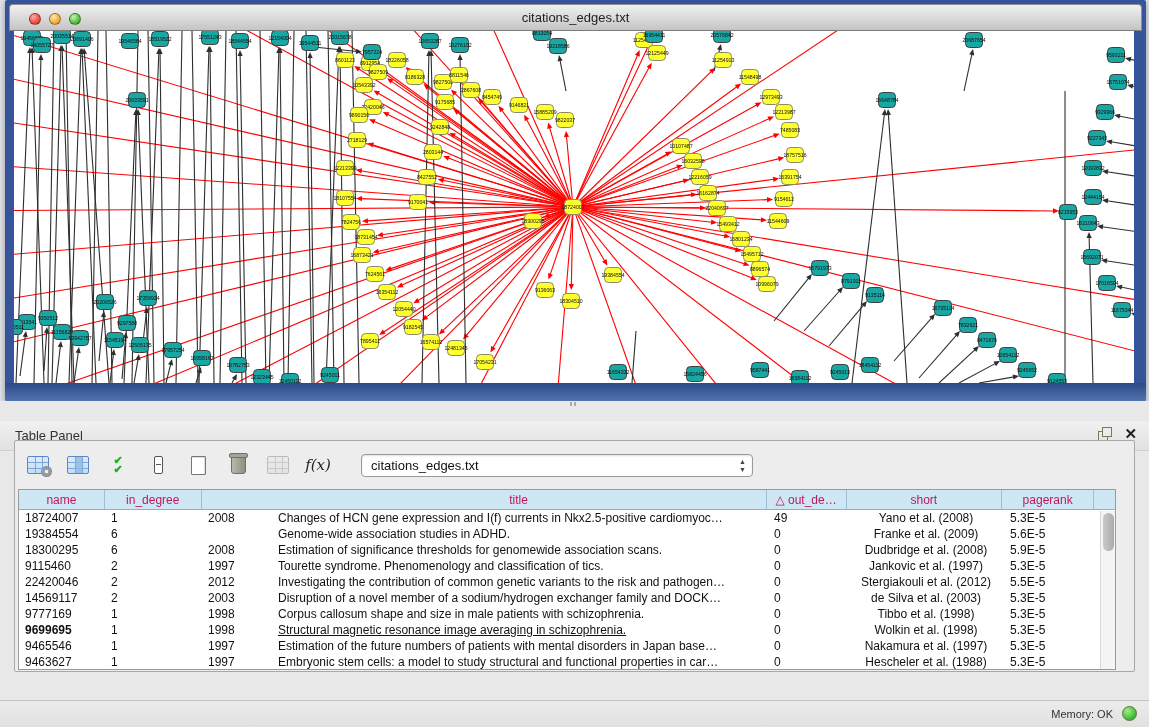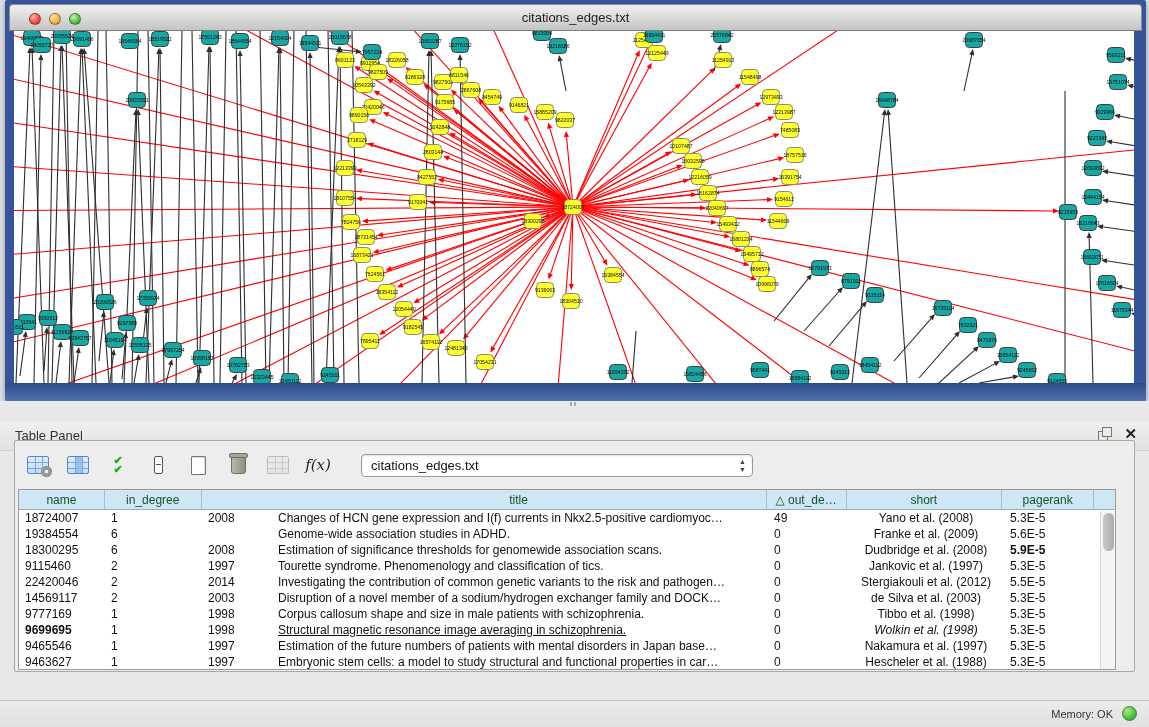--- a/index.html
+++ b/index.html
@@ -40,21 +40,21 @@
   .tb-icon{width:26px;height:26px;display:flex;align-items:center;justify-content:center;}
   .combo{width:392px;height:23px;background:#fff;border:1px solid #9a9a9a;border-radius:4px;
     margin-left:16px;position:relative;font-size:13px;color:#111;line-height:21px;
     padding-left:9px;box-shadow:inset 0 1px 2px rgba(0,0,0,.12);}
   .combo .stepper{position:absolute;right:6px;top:3px;font-size:7px;line-height:8px;
     color:#444;text-align:center;}
   .grid-table{position:absolute;left:3px;top:48px;width:1098px;height:181px;background:#fff;
     border:1px solid #9a9a9a;font-size:12px;color:#111;overflow:hidden;}
   .hdr-row{display:flex;height:20px;background:#cfe7f5;border-bottom:1px solid #8fb0c4;}
   .hdr-cell{border-right:1px solid #9ec0d4;display:flex;align-items:center;
-    justify-content:center;font-size:12px;color:#14532d;overflow:hidden;white-space:nowrap;}
+    justify-content:center;font-size:12px;color:#be185d;overflow:hidden;white-space:nowrap;}
   .body-row{display:flex;height:16px;line-height:16px;}
   .body-cell{padding-left:6px;overflow:hidden;white-space:nowrap;}
   .vscroll{position:absolute;right:0;top:21px;bottom:0;width:15px;background:#f4f4f4;
     border-left:1px solid #d7d7d7;}
   .vthumb{position:absolute;left:2px;top:2px;width:11px;height:38px;border-radius:6px;
     background:linear-gradient(90deg,#c9c9c9,#ababab);}
   
   .tabs{position:absolute;left:0;right:0;top:268px;display:flex;justify-content:center;}
   .seg{height:21px;line-height:20px;padding:0 16px;font-size:13px;background:#fdfdfd;
     border:1px solid #9f9f9f;border-left:none;color:#1c1c1c;}
@@ -715,35 +715,35 @@
             <div class="body-cell" style="width: 156px; text-align: center; padding-left: 0px;">Franke et al. (2009)</div>
             <div class="body-cell" style="width: 92px;">5.6E-5</div>
           </div>
           <div class="body-row">
             <div class="body-cell" style="width: 86px;">18300295</div>
             <div class="body-cell" style="width: 97px;">6</div>
             <div class="body-cell" style="width: 70px;">2008</div>
             <div class="body-cell" style="width: 496px;">Estimation of significance thresholds for genomewide association scans.</div>
             <div class="body-cell" style="width: 80px;">0</div>
             <div class="body-cell" style="width: 156px; text-align: center; padding-left: 0px;">Dudbridge et al. (2008)</div>
-            <div class="body-cell" style="width: 92px; font-weight: bold;">5.9E-5</div>
+            <div class="body-cell" style="width: 92px;">5.9E-5</div>
           </div>
           <div class="body-row">
             <div class="body-cell" style="width: 86px;">9115460</div>
             <div class="body-cell" style="width: 97px;">2</div>
             <div class="body-cell" style="width: 70px;">1997</div>
             <div class="body-cell" style="width: 496px;">Tourette syndrome. Phenomenology and classification of tics.</div>
             <div class="body-cell" style="width: 80px;">0</div>
             <div class="body-cell" style="width: 156px; text-align: center; padding-left: 0px;">Jankovic et al. (1997)</div>
             <div class="body-cell" style="width: 92px;">5.3E-5</div>
           </div>
           <div class="body-row">
             <div class="body-cell" style="width: 86px;">22420046</div>
             <div class="body-cell" style="width: 97px;">2</div>
-            <div class="body-cell" style="width: 70px;">2014</div>
+            <div class="body-cell" style="width: 70px;">2012</div>
             <div class="body-cell" style="width: 496px;">Investigating the contribution of common genetic variants to the risk and pathogen…</div>
             <div class="body-cell" style="width: 80px;">0</div>
             <div class="body-cell" style="width: 156px; text-align: center; padding-left: 0px;">Stergiakouli et al. (2012)</div>
             <div class="body-cell" style="width: 92px;">5.5E-5</div>
           </div>
           <div class="body-row">
             <div class="body-cell" style="width: 86px;">14569117</div>
             <div class="body-cell" style="width: 97px;">2</div>
             <div class="body-cell" style="width: 70px;">2003</div>
             <div class="body-cell" style="width: 496px;">Disruption of a novel member of a sodium/hydrogen exchanger family and DOCK…</div>
@@ -759,21 +759,21 @@
             <div class="body-cell" style="width: 80px;">0</div>
             <div class="body-cell" style="width: 156px; text-align: center; padding-left: 0px;">Tibbo et al. (1998)</div>
             <div class="body-cell" style="width: 92px;">5.3E-5</div>
           </div>
           <div class="body-row">
             <div class="body-cell" style="width: 86px; font-weight: bold;">9699695</div>
             <div class="body-cell" style="width: 97px;">1</div>
             <div class="body-cell" style="width: 70px;">1998</div>
             <div class="body-cell" style="width: 496px; text-decoration: underline;">Structural magnetic resonance image averaging in schizophrenia.</div>
             <div class="body-cell" style="width: 80px;">0</div>
-            <div class="body-cell" style="width: 156px; text-align: center; padding-left: 0px; font-style: italic;">Wolkin et al. (1998)</div>
+            <div class="body-cell" style="width: 156px; text-align: center; padding-left: 0px;">Wolkin et al. (1998)</div>
             <div class="body-cell" style="width: 92px;">5.3E-5</div>
           </div>
           <div class="body-row">
             <div class="body-cell" style="width: 86px;">9465546</div>
             <div class="body-cell" style="width: 97px;">1</div>
             <div class="body-cell" style="width: 70px;">1997</div>
             <div class="body-cell" style="width: 496px;">Estimation of the future numbers of patients with mental disorders in Japan base…</div>
             <div class="body-cell" style="width: 80px;">0</div>
             <div class="body-cell" style="width: 156px; text-align: center; padding-left: 0px;">Nakamura et al. (1997)</div>
             <div class="body-cell" style="width: 92px;">5.3E-5</div>

